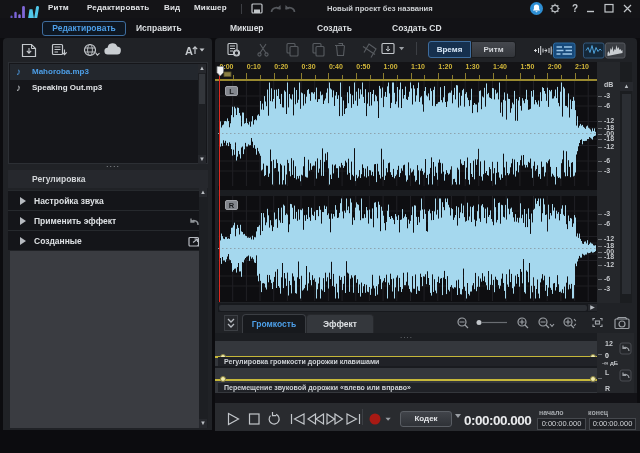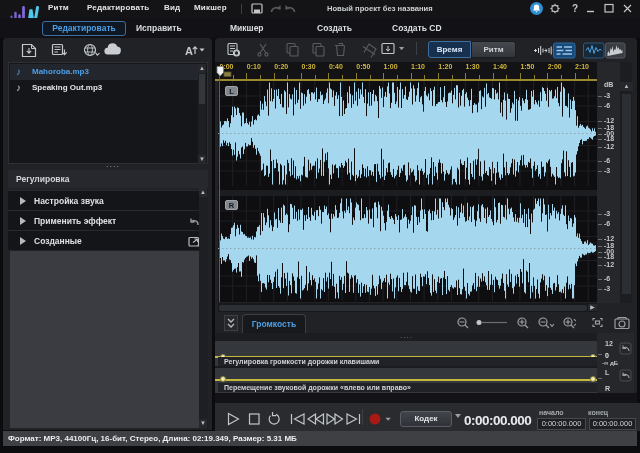--- a/index.html
+++ b/index.html
@@ -156,21 +156,21 @@
         <span style="position:absolute;left:6px;font-size:10px">♪</span><span style="margin-left:22px">Mahoroba.mp3</span></div>
       <div class="abs fitem" style="top:17px;color:#e2e5e8">
         <span style="position:absolute;left:6px;font-size:10px;color:#c9ccd0">♪</span><span style="margin-left:22px">Speaking Out.mp3</span></div>
       <div class="abs" id="fscroll">
         <div class="sarr" style="top:0">▲</div>
         <div class="sarr" style="bottom:0">▼</div>
         <div class="abs" style="left:1px;top:10px;width:6px;height:30px;background:#33363b"></div>
       </div>
     </div>
     <div class="abs" style="left:95px;top:125px;width:30px;height:4px;color:#92969b;font-size:9px;line-height:3px;text-align:center;letter-spacing:1px">....</div>
-    <div class="abs" id="reghead"><span style="margin-left:8px">Регулировка</span></div>
+    <div class="abs" id="reghead"><span style="margin-left:24px">Регулировка</span></div>
     <div class="abs prow" style="top:152px"><i class="tri"></i><span>Настройка звука</span></div>
     <div class="abs prow" style="top:192px"><i class="tri"></i><span>Созданные</span>
       <svg class="abs" style="right:7px;top:5px" width="13" height="12" viewBox="0 0 13 12">
         <rect x="1" y="1.5" width="9.5" height="8.5" rx="1" fill="none" stroke="#b6bac0" stroke-width="1.2"></rect>
         <path d="M5 6.5l4-3M9.5 3h-3M9.5 3v3" stroke="#b6bac0" stroke-width="1.1" fill="none"></path>
         <path d="M9 9.5l3 1.7v-3.4z" fill="#b6bac0"></path>
         </svg>
     </div>
     <div class="abs prow" style="top:172px"><i class="tri"></i><span>Применить эффект</span>
       <svg class="abs" style="right:8px;top:5px" width="12" height="11" viewBox="0 0 12 11">
@@ -347,20 +347,21 @@
     </div>
     <div class="abs" style="left:382px;top:265px;width:35px;height:9px;background:#202226"></div>
 
     <div class="abs" id="tabs2">
       <div class="abs" style="left:9px;top:8px;width:14px;height:16px;border:1px solid #3c3f44;background:#26282c">
         <svg width="12" height="14" viewBox="0 0 12 14">
             <path d="M3 3l3 3 3-3M3 8l3 3 3-3" stroke="#b6bac0" stroke-width="1.3" fill="none"></path>
           </svg>
       </div>
       <div class="wtab" style="left:27px;width:64px;background:#17191d;border:1px solid #3b3e43;border-bottom:none;border-radius:4px 4px 0 0;color:#4d9fe8;line-height:19px">Громкость</div>
+      <div class="wtab" style="left:91px;width:68px;background:#34373c;border:1px solid #26282c;border-bottom:none;border-radius:4px 4px 0 0;color:#dee1e4;line-height:19px">Эффект</div>
       <svg class="abs" style="left:235px;top:8px" width="187" height="17" viewBox="0 0 187 17">
         <g stroke="#9a9ea3" stroke-width="1.2" fill="none">
           <circle cx="12" cy="7" r="4"></circle>
             <path d="M15 10l3 3M9.5 7h5"></path>
           <circle cx="72" cy="7" r="4"></circle>
             <path d="M75 10l3 3M69.5 7h5M72 4.5v5"></path>
           <circle cx="93" cy="7" r="4"></circle>
             <path d="M96 10l3 3M90.5 7h5"></path>
           <circle cx="118" cy="7" r="4"></circle>
             <path d="M121 10l3 3M115.5 7h5M118 4.5v5"></path>
@@ -434,14 +435,13 @@
     <div class="abs" style="left:147px;top:6px;width:1px;height:16px;background:#3c3f44"></div>
     <div id="kodek">Кодек</div>
     <div class="abs" style="left:240px;top:11px;width:0;height:0;border-top:4px solid #9a9ea3;border-left:3.5px solid transparent;border-right:3.5px solid transparent"></div>
     <div class="abs" id="bigtime">0:00:00.000</div>
     <div class="selab" style="left:324px">начало</div>
     <div class="selab" style="left:373px">конец</div>
     <div class="sebox" style="left:322px">0:00:00.000</div>
     <div class="sebox" style="left:374px;width:47px">0:00:00.000</div>
   </div>
 
-  <div class="abs" id="statusbar"><span style="margin-left:5px">Формат: MP3, 44100Гц, 16-бит, Стерео, Длина: 02:19.349, Размер: 5.31 МБ</span></div>
 </div>
 
 </body></html>

